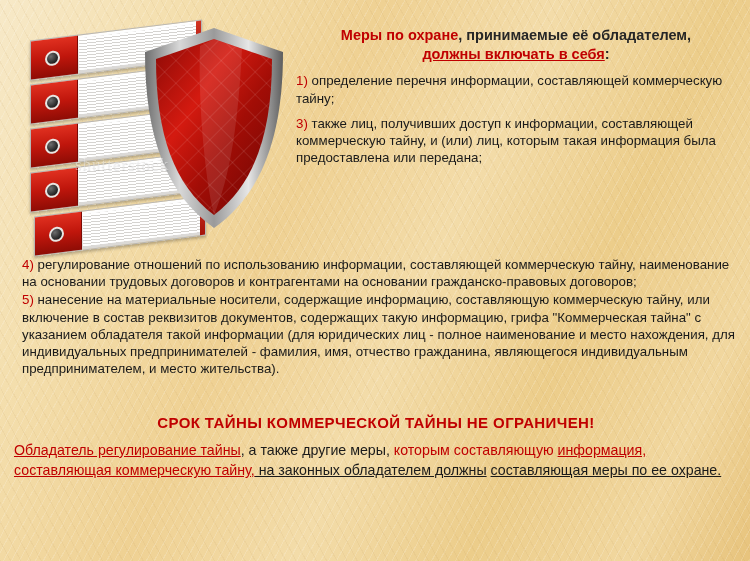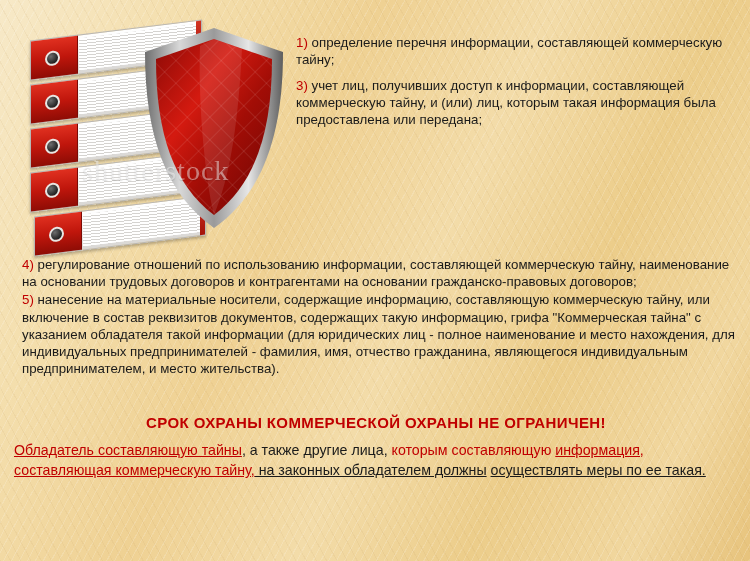--- a/index.html
+++ b/index.html
@@ -135,23 +135,23 @@
   .shield {
     position: absolute;
     left: 120px;
     top: 6px;
     width: 145px;
     height: 205px;
   }
   .shield svg { display: block; }
   .wm {
     position: absolute;
-    left: 60px;
+    left: 53px;
     top: 135px;
-    font-size: 28px;
+    font-size: 17px;
     color: rgba(255,255,255,0.45);
     font-family: "Liberation Serif", serif;
     letter-spacing: 1px;
     text-shadow: 0 1px 1px rgba(0,0,0,0.12);
     white-space: nowrap;
   }
 
   
   #right-col {
     position: absolute;
@@ -279,43 +279,47 @@
         <path d="M72 2 L141 26 C141 110 120 168 72 202 C24 168 3 110 3 26 Z" fill="url(#steel)"></path>
         <path d="M72 13 L130 33 C130 108 112 159 72 189 C32 159 14 108 14 33 Z" fill="url(#redg)"></path>
         <path d="M72 13 L130 33 C130 108 112 159 72 189 C32 159 14 108 14 33 Z" fill="url(#diam)"></path>
         <path d="M72 13 L100 23 C96 100 88 150 72 189 C62 150 56 70 58 20 Z" fill="rgba(255,255,255,0.10)"></path>
       </svg>
     </div>
     <div class="wm">shutterstock</div>
   </div>
 
   <div id="right-col" class="content">
+    <div class="hl">
+      <span class="red">Меры по охране</span><span>, принимаемые её обладателем,</span><br>
+      <span class="red ul">должны включать в себя</span><span>:</span>
+    </div>
 
     <p class="para">
       <span class="num">1)</span>
       <span>определение перечня информации, составляющей коммерческую тайну;</span>
     </p>
     <p class="para">
       <span class="num">3)</span>
-      <span>учет лиц, получивших доступ к информации, составляющей коммерческую тайну, и (или) лиц, которым такая информация была предоставлена или передана;</span>
+      <span>также лиц, получивших доступ к информации, составляющей коммерческую тайну, и (или) лиц, которым такая информация была предоставлена или передана;</span>
     </p>
   </div>
 
   <div id="bottom-col" class="content">
     <p class="bpara">
       <span class="num">4)</span>
       <span>регулирование отношений по использованию информации, составляющей коммерческую тайну, наименование на основании трудовых договоров и контрагентами на основании гражданско-правовых договоров;</span>
     </p>
     <p class="bpara">
       <span class="num">5)</span>
       <span>нанесение на материальные носители, содержащие информацию, составляющую коммерческую тайну, или включение в состав реквизитов документов, содержащих такую информацию, грифа "Коммерческая тайна" с указанием обладателя такой информации (для юридических лиц - полное наименование и место нахождения, для индивидуальных предпринимателей - фамилия, имя, отчество гражданина, являющегося индивидуальным предпринимателем, и место жительства).</span>
     </p>
   </div>
 
-  <div id="banner" class="content">СРОК ОХРАНЫ КОММЕРЧЕСКОЙ ОХРАНЫ НЕ ОГРАНИЧЕН!</div>
+  <div id="banner" class="content">СРОК ТАЙНЫ КОММЕРЧЕСКОЙ ТАЙНЫ НЕ ОГРАНИЧЕН!</div>
 
   <div id="final" class="content">
-    <span class="u rb">Обладатель составляющую тайны</span><span>, а также другие лица,</span><span class="rb"> которым составляющую</span>
+    <span class="u rb">Обладатель регулирование тайны</span><span>, а также другие меры,</span><span class="rb"> которым составляющую</span>
     <span class="u rb">информация, составляющая коммерческую тайну,</span><span class="u"> на законных обладателем должны</span>
-    <span class="u">осуществлять меры по ее такая.</span>
+    <span class="u">составляющая меры по ее охране.</span>
   </div>
 
 </div>
 
 </body></html>

